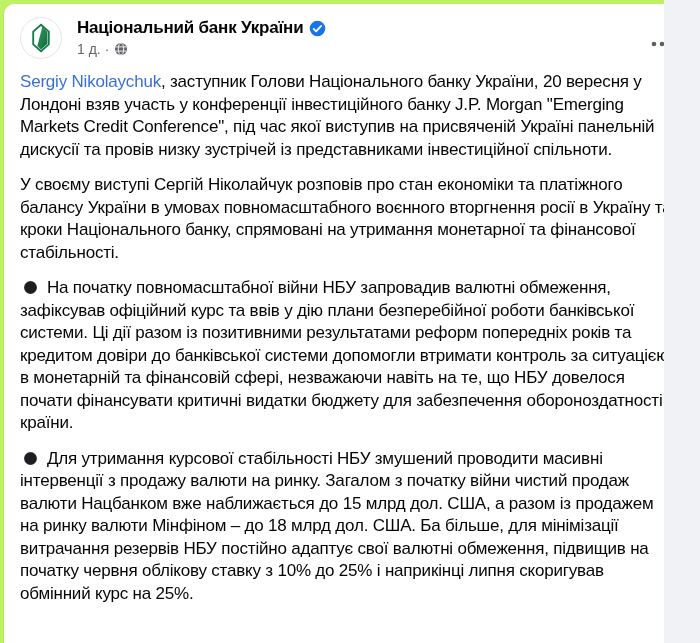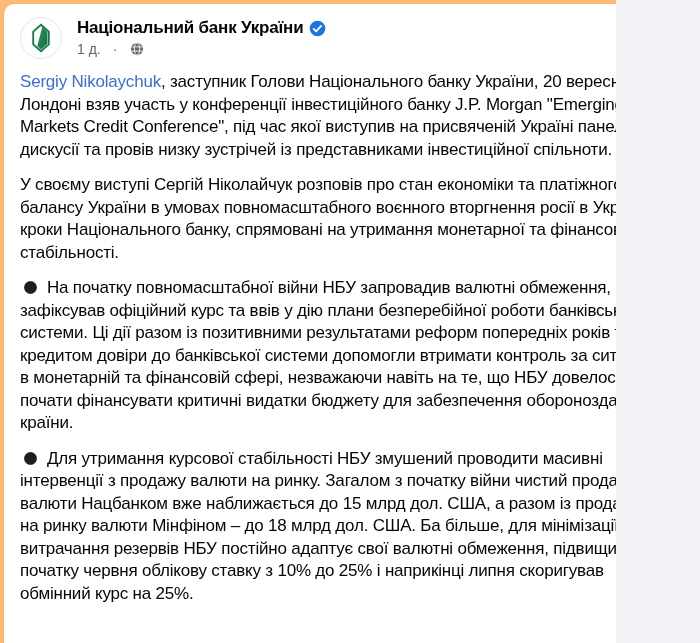--- a/index.html
+++ b/index.html
@@ -3,22 +3,22 @@
 <meta charset="utf-8">
 <style>
   * { margin:0; padding:0; box-sizing:border-box; }
   html,body { width:700px; height:643px; }
   body {
     font-family: "Liberation Sans", "DejaVu Sans", sans-serif;
     background:#f0f2f5;
     overflow:hidden;
   }
   .page {
-    width:616px; height:643px;
-    background:#fdba74;
+    width:664px; height:643px;
+    background:#bef264;
     overflow:hidden;
   }
   .post-card {
     width:688px;
     min-height:643px;
     margin:4px 0 0 4px;
     background:#ffffff;
     border-radius:10px 10px 0 0;
     box-shadow:0 1px 2px rgba(0,0,0,.15);
     position:relative;
@@ -43,21 +43,21 @@
   .page-name {
     font-size:17px;
     font-weight:bold;
     color:#050505;
     text-decoration:none;
     letter-spacing:-0.2px;
     cursor:pointer;
   }
   .badge { display:inline-flex; flex:0 0 auto; margin-top:1px; }
   .meta-row {
-    display:flex; align-items:center; gap:12px;
+    display:flex; align-items:center; gap:4px;
     margin-top:3px;
     font-size:14px;
     color:#65676b;
   }
   .meta-row .timestamp { color:#65676b; text-decoration:none; cursor:pointer; }
   .meta-row .sep { font-size:14px; }
   .more-btn {
     position:absolute;
     top:22px; right:12px;
     width:36px; height:36px;

